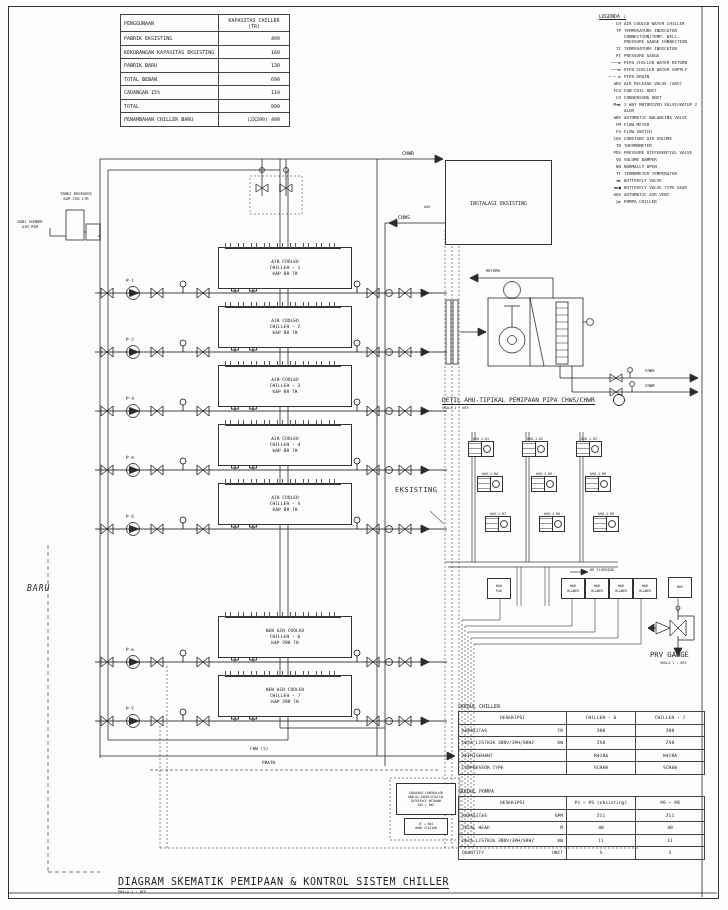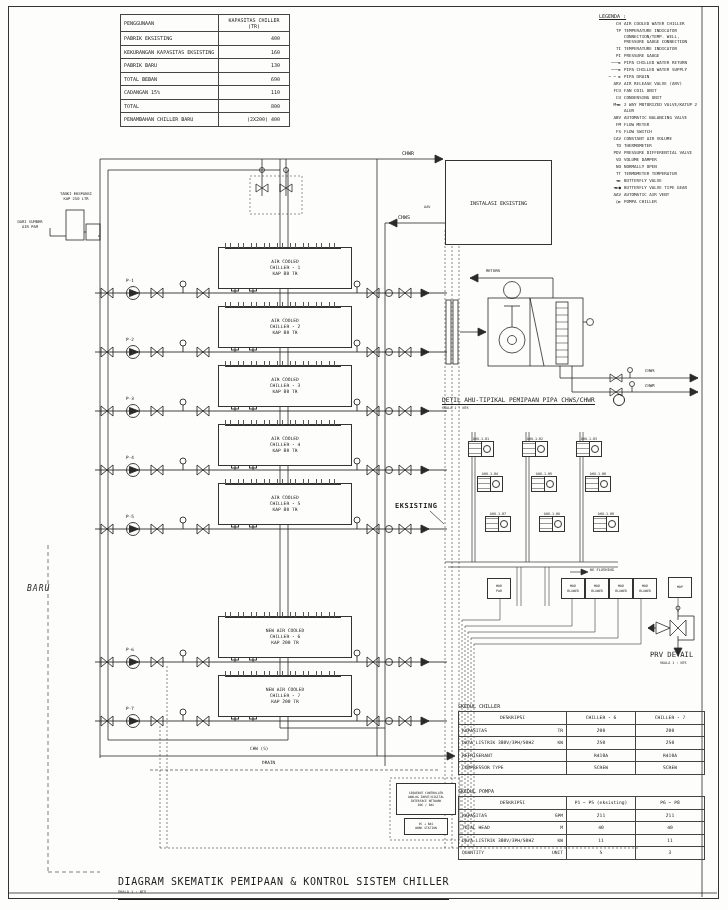--- a/index.html
+++ b/index.html
@@ -85,21 +85,21 @@
   .sched table{border-collapse:collapse;width:100%;}
   .sched th,.sched td{border:1px solid #444;font-size:4.6px;font-weight:normal;padding:1px 3px;height:9.5px;}
   .sched th{text-align:center;}
   .sched td.c{text-align:center;width:62px;}
   .sched .lu{display:flex;justify-content:space-between;}
 
   
   .lbl-baru{font-size:8px;letter-spacing:1px;}
   .lbl-eksisting{font-size:7px;letter-spacing:0.5px;}
   .main-title{position:absolute;left:118px;top:876px;font-size:10px;letter-spacing:0.6px;
-      border-bottom:1px solid #222;padding-bottom:12px;z-index:2;white-space:nowrap;}
+      border-bottom:1px solid #222;padding-bottom:1px;z-index:2;white-space:nowrap;}
   .main-scale{position:absolute;left:118px;top:890px;font-size:3.6px;z-index:2;}
   .two-line{white-space:normal;width:52px;text-align:center;font-size:3.8px;}
 </style>
 </head>
 <body>
 
 <div class="sheet">
   <div class="frame"></div>
 
   <svg class="lines" width="728" height="910" viewBox="0 0 728 910" fill="none" stroke="#2a2a2a" stroke-width="0.8">
@@ -337,21 +337,21 @@
 
   <div class="inst-box">
     <span>INSTALASI EKSISTING</span>
   </div>
   <div class="lbl" style="left:402px;top:150px;">CHWR</div>
   <div class="lbl" style="left:398px;top:214px;">CHWS</div>
   <div class="lbl" style="left:424px;top:205px;font-size:3.6px;">AAV</div>
   <div class="lbl" style="left:262px;top:760px;font-size:4.4px;">DRAIN</div>
   <div class="lbl" style="left:250px;top:746px;font-size:4.4px;">CHW (S)</div>
   <div class="lbl lbl-baru" style="left:27px;top:584px;font-style:italic;">BARU</div>
-  <div class="lbl lbl-eksisting" style="left:395px;top:502px;font-weight:bold;">EKSISTING</div>
+  <div class="lbl lbl-eksisting" style="left:395px;top:486px;">EKSISTING</div>
   <div class="lbl two-line" style="left:50px;top:192px;">
     <span>TANKI EKSPANSI</span><br>
     <span>KAP 250 LTR</span>
   </div>
   <div class="lbl two-line" style="left:10px;top:220px;width:40px;">
     <span>DARI SUMBER</span><br>
     <span>AIR PAM</span>
   </div>
   <div class="lbl" style="left:590px;top:568px;font-size:3.6px;">KE FLUSHING</div>
 
@@ -742,21 +742,21 @@
     <span>SEQUENCE CONTROLLER</span>
     <span>ANALOG INPUT/DIGITAL</span>
     <span>INTERFACE NETWORK</span>
     <span>DDC / BAS</span>
   </div>
   <div class="ctrl2">
     <span>PC + BAS</span>
     <span>WORK STATION</span>
   </div>
 
-  <div class="prv-title">PRV DETAIL</div>
+  <div class="prv-title">PRV GAUGE</div>
   <div class="prv-scale">SKALA 1 : NTS</div>
 
   <div class="sched sched-chiller">
     <div class="sched-title">SKEDUL CHILLER</div>
     <table>
       <thead>
         <tr>
           <th>DESKRIPSI</th>
           <th>CHILLER - 6</th>
           <th>CHILLER - 7</th>

